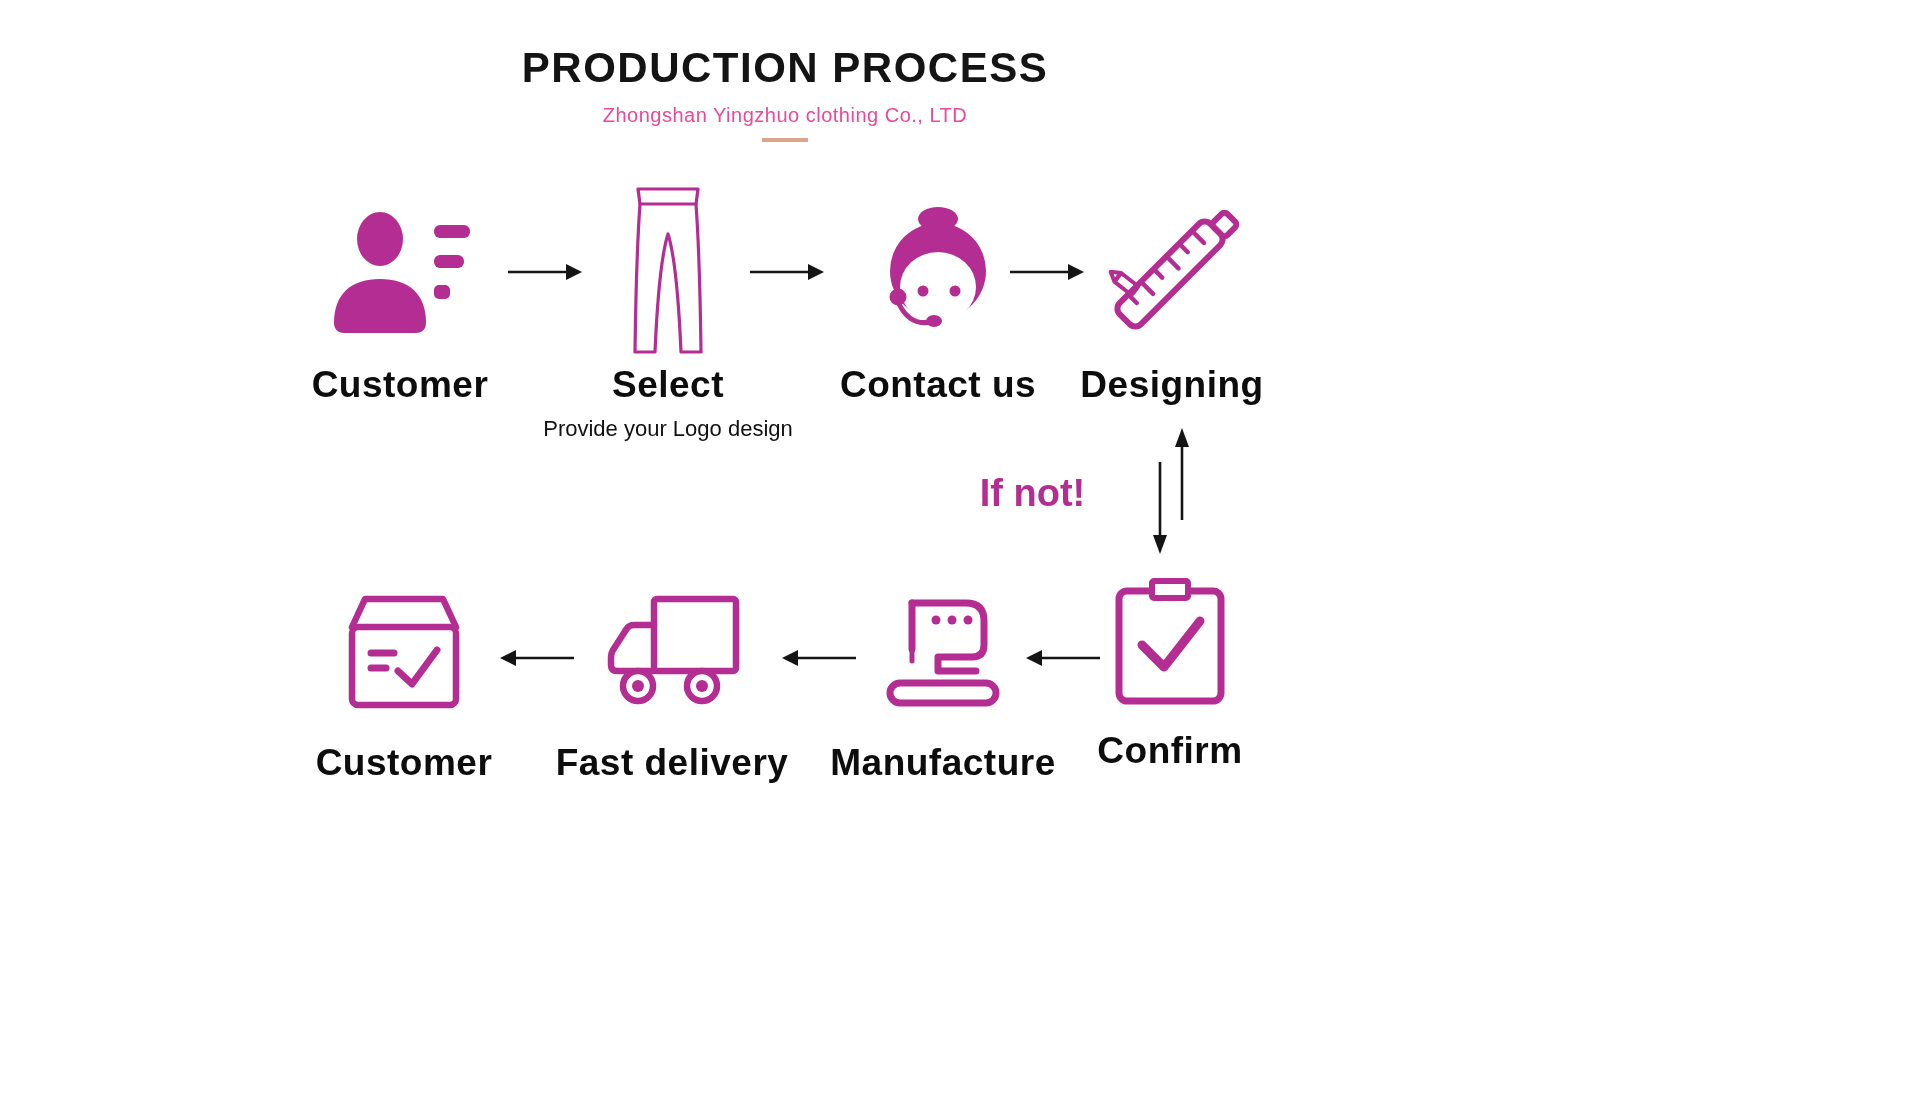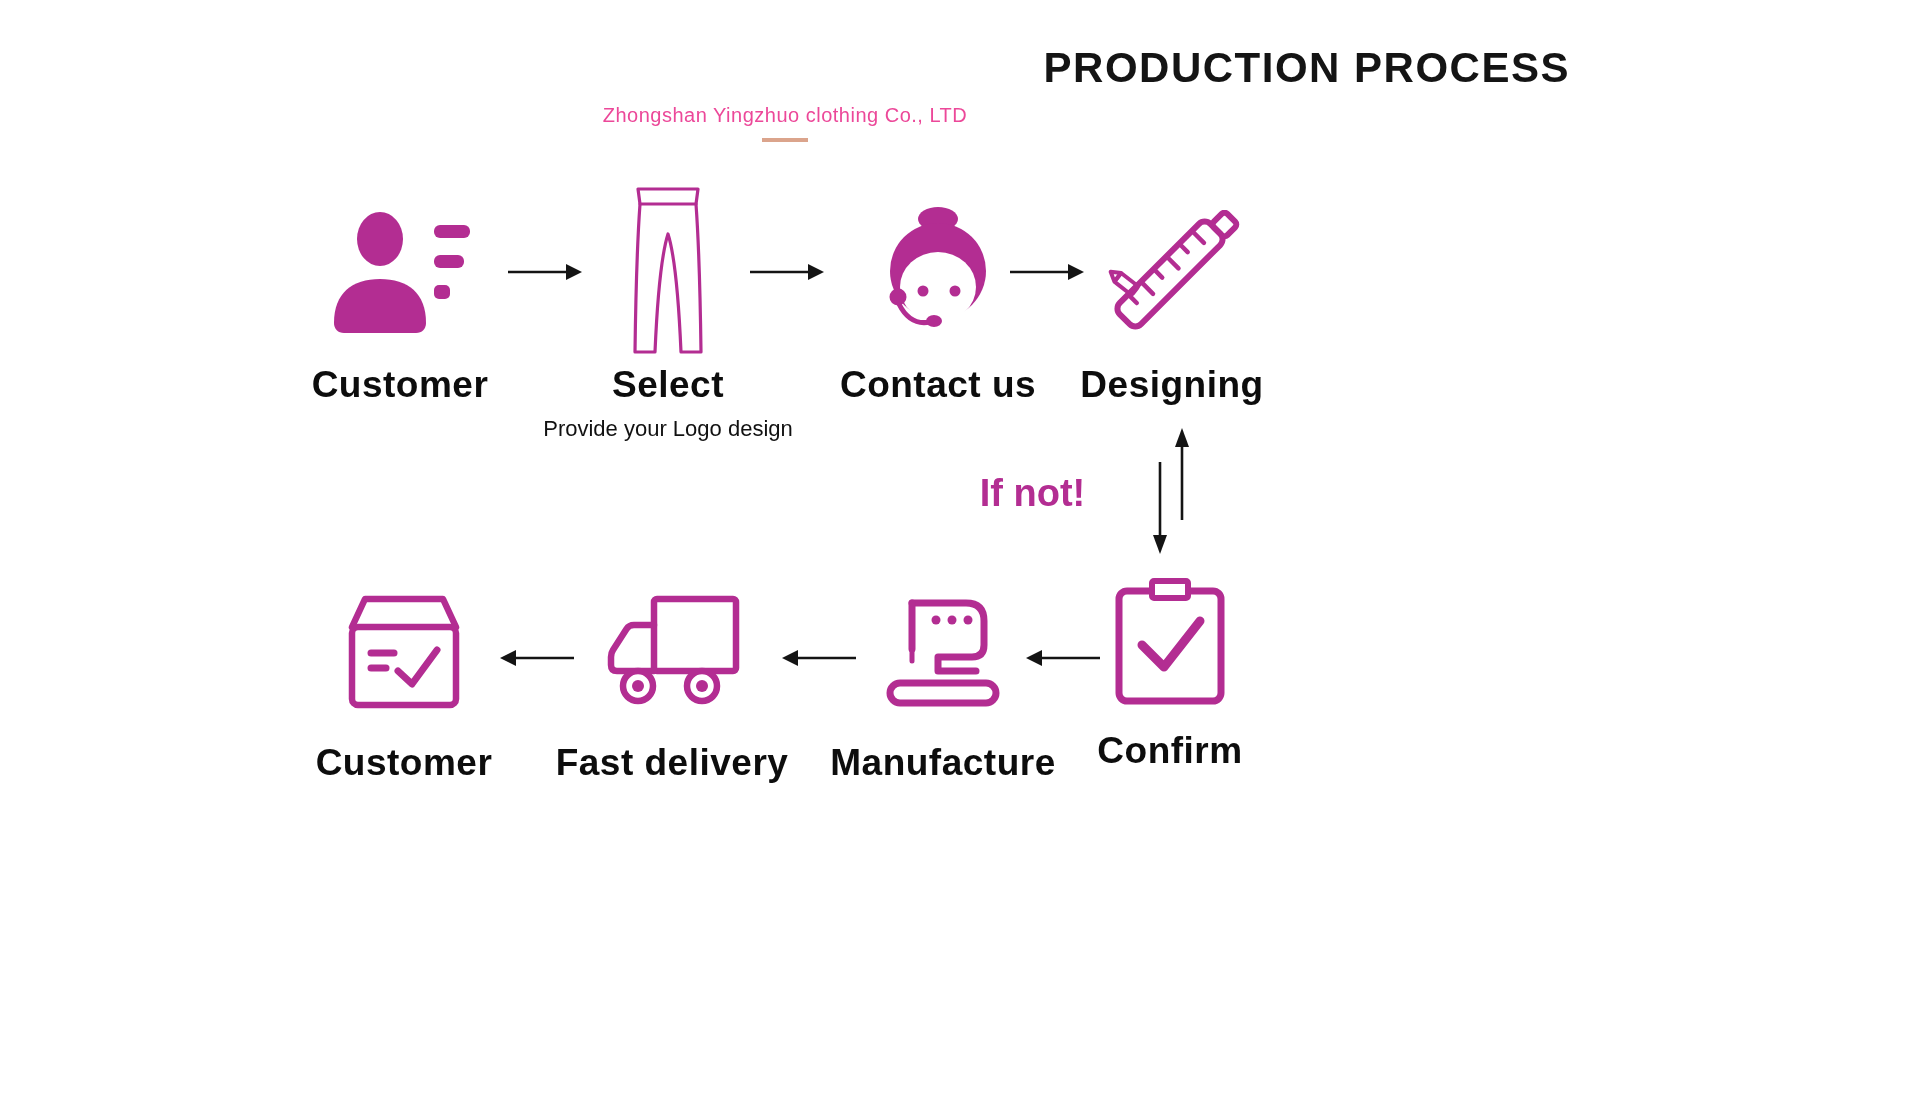--- a/index.html
+++ b/index.html
@@ -7,21 +7,21 @@
   body {
     width:1920px; height:1117px;
     font-family:"Liberation Sans", sans-serif;
     overflow:hidden;
     --accent:#b32d92;
     --underline:#dba48c;
   }
   .canvas { position:relative; width:1920px; height:1117px; background:#fff; }
 
   .header { position:absolute; left:0; top:44px; width:1570px; text-align:center; }
-  .title  { font-size:42px; font-weight:bold; color:#141414; letter-spacing:1.5px;text-align:right; }
+  .title  { font-size:42px; font-weight:bold; color:#141414; letter-spacing:1.5px; }
   .subtitle { margin-top:12px; font-size:20px; color:#ec4899; letter-spacing:0.5px; }
   .rule { width:46px; height:4px; background:var(--underline); margin:11px auto 0; }
 
   .step { position:absolute; display:flex; flex-direction:column; align-items:center; width:280px; }
   .icon-box { display:flex; align-items:center; justify-content:center; width:100%; }
   .icon-box.top { height:172px; }
   .icon-box.bottom { height:136px; }
   .step-label {
     margin-top:6px; font-size:37px; font-weight:bold; color:#0d0d0d;
     letter-spacing:0.5px; white-space:nowrap;

